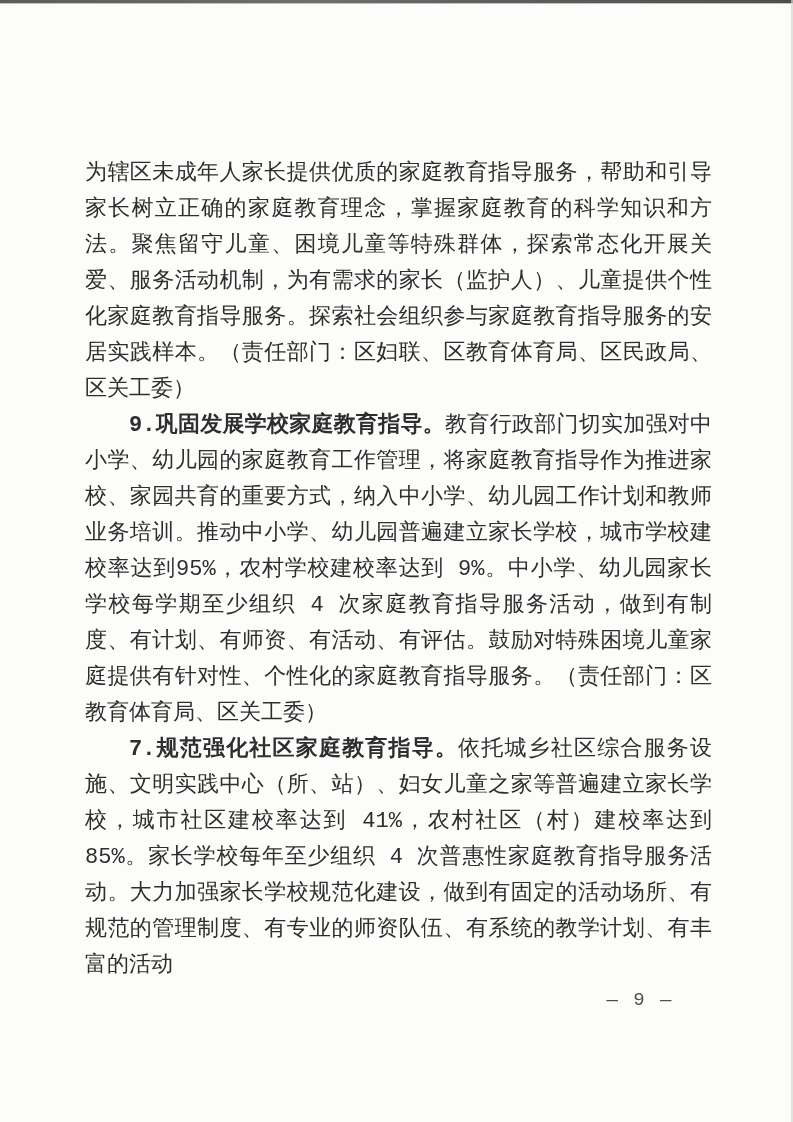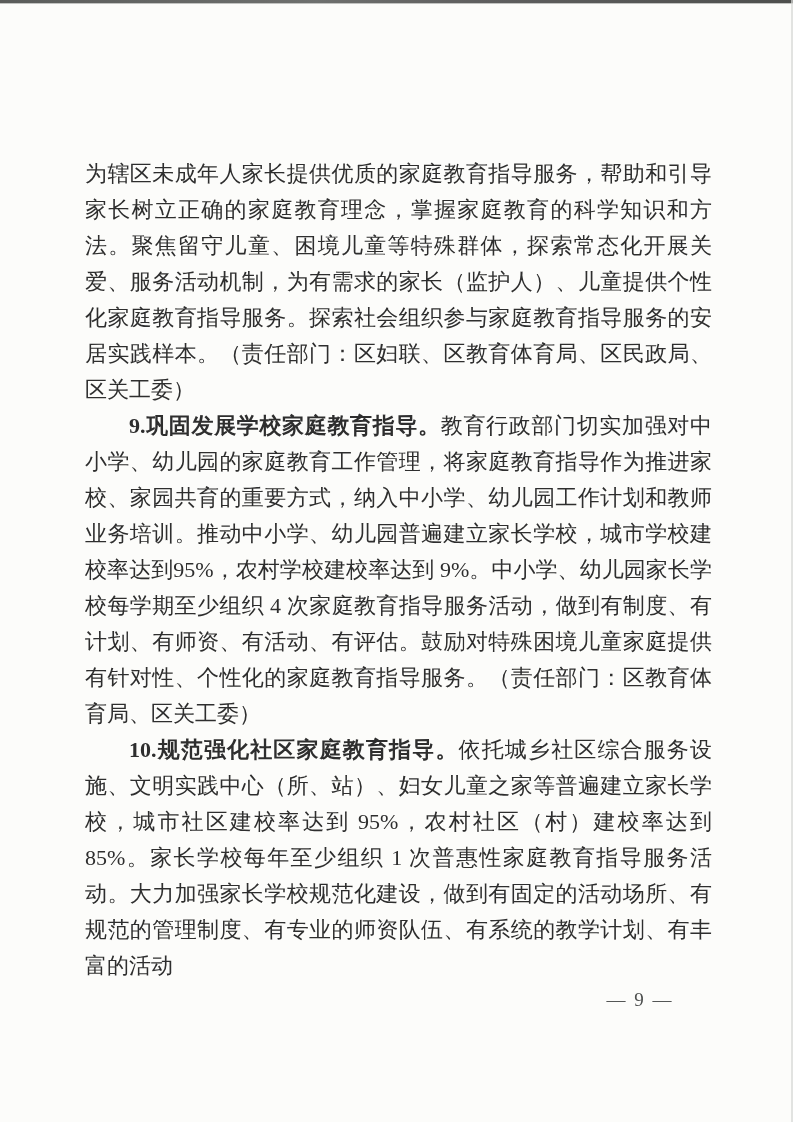--- a/index.html
+++ b/index.html
@@ -8,21 +8,21 @@
     padding: 0;
     background: #e9e9e7;
   }
   .page {
     position: relative;
     width: 793px;
     height: 1122px;
     margin: 0 auto;
     background: #fcfcfa;
     overflow: hidden;
-    font-family: Liberation Serif, serif;
+    font-family: Liberation Mono, monospace;
     color: #2e2e2e;
   }
   
   .scan-edge-top {
     position: absolute;
     top: 0; left: 0;
     width: 793px; height: 3px;
     background: linear-gradient(90deg, #3f413f 0%, #565856 40%, #444 60%, #303230 100%);
     opacity: 0.85;
   }
@@ -79,19 +79,19 @@
 
   <div class="scan-edge-top"></div>
   <div class="scan-edge-right"></div>
 
   <div class="content">
 
     <p class="para no-indent"><span>为辖区未成年人家长提供优质的家庭教育指导服务，帮助和引导家长树立正确的家庭教育理念，掌握家庭教育的科学知识和方法。聚焦留守儿童、困境儿童等特殊群体，探索常态化开展关爱、服务活动机制，为有需求的家长（监护人）、儿童提供个性化家庭教育指导服务。探索社会组织参与家庭教育指导服务的安居实践样本。（责任部门：区妇联、区教育体育局、区民政局、区关工委）</span></p>
 
     <p class="para"><span class="lead">9.巩固发展学校家庭教育指导。</span><span>教育行政部门切实加强对中小学、幼儿园的家庭教育工作管理，将家庭教育指导作为推进家校、家园共育的重要方式，纳入中小学、幼儿园工作计划和教师业务培训。推动中小学、幼儿园普遍建立家长学校，城市学校建校率达到95%，农村学校建校率达到 9%。中小学、幼儿园家长学校每学期至少组织 4 次家庭教育指导服务活动，做到有制度、有计划、有师资、有活动、有评估。鼓励对特殊困境儿童家庭提供有针对性、个性化的家庭教育指导服务。（责任部门：区教育体育局、区关工委）</span></p>
 
-    <p class="para"><span class="lead">10.规范强化社区家庭教育指导。</span><span>依托城乡社区综合服务设施、文明实践中心（所、站）、妇女儿童之家等普遍建立家长学校，城市社区建校率达到 95%，农村社区（村）建校率达到 85%。家长学校每年至少组织 1 次普惠性家庭教育指导服务活动。大力加强家长学校规范化建设，做到有固定的活动场所、有规范的管理制度、有专业的师资队伍、有系统的教学计划、有丰富的活动</span></p>
+    <p class="para"><span class="lead">7.规范强化社区家庭教育指导。</span><span>依托城乡社区综合服务设施、文明实践中心（所、站）、妇女儿童之家等普遍建立家长学校，城市社区建校率达到 41%，农村社区（村）建校率达到 85%。家长学校每年至少组织 4 次普惠性家庭教育指导服务活动。大力加强家长学校规范化建设，做到有固定的活动场所、有规范的管理制度、有专业的师资队伍、有系统的教学计划、有丰富的活动</span></p>
 
   </div>
 
   <div class="page-number">— 9 —</div>
 
 </div>
 
 </body></html>

